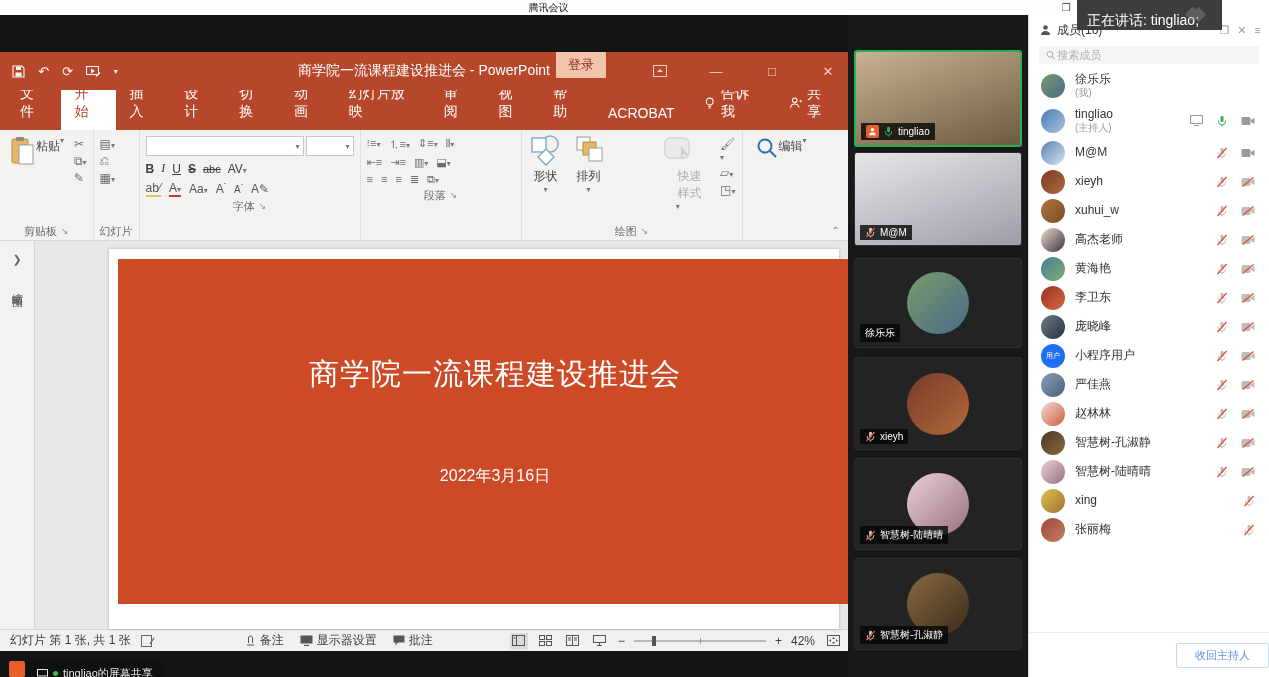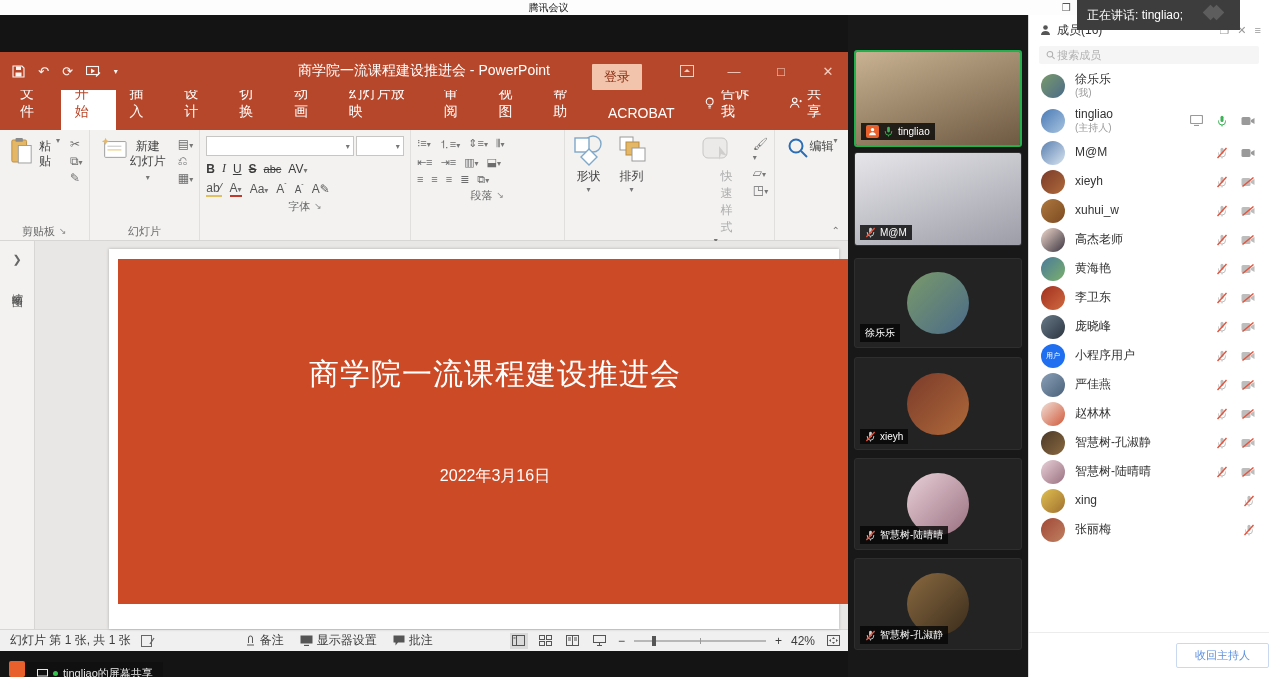--- a/index.html
+++ b/index.html
@@ -5,32 +5,32 @@
   html,body{margin:0;padding:0;background:#000;}
   #root{position:relative;width:1269px;height:677px;overflow:hidden;
         font-family:"Liberation Sans","DejaVu Sans",sans-serif;background:#fff;}
   svg{display:block;}
   
   .topstrip{position:absolute;left:0;top:0;width:1097px;height:15px;background:#fdfdfd;border-bottom:1px solid #e8e8e8;}
   .topstrip .apptitle{position:absolute;left:0;right:0;top:1px;text-align:center;font-size:10px;color:#222;}
   .winctl{position:absolute;top:2px;display:flex;gap:10px;color:#555;font-size:10px;}
   .winctl span{cursor:default;}
   
-  .toast{position:absolute;left:1077px;top:0;width:163px;height:30px;background:#3d3d3d;color:#fff;
-         font-size:12px;display:flex;align-items:center;padding-left:10px;z-index:30;box-sizing:border-box;}
+  .toast{position:absolute;left:1077px;top:0;width:145px;height:30px;background:#3d3d3d;color:#fff;
+         font-size:14px;display:flex;align-items:flex-end;padding-left:10px;z-index:30;box-sizing:border-box;}
   .toast .wm{position:absolute;right:18px;top:7px;opacity:.35;}
   .toast .wm i{display:inline-block;width:11px;height:11px;background:#9a9a9a;transform:rotate(45deg);margin-left:-5px;}
   
   .share{position:absolute;left:0;top:15px;width:848px;height:662px;background:#141414;}
   .ppt{position:absolute;left:0;top:37px;width:848px;height:599px;display:flex;flex-direction:column;background:#f3f2f1;}
   .titlebar{height:38px;background:#B7472A;display:flex;align-items:center;color:#fff;position:relative;}
   .qat{display:flex;align-items:center;gap:13px;margin-left:12px;font-size:13px;}
   .qat .ic{color:#fff;opacity:.95;}
   .ppt-title{position:absolute;left:0;right:0;text-align:center;font-size:14px;color:#fff;pointer-events:none;}
-  .tb-right{margin-left:auto;display:flex;align-items:flex-end;gap:7px;}
+  .tb-right{margin-left:auto;display:flex;align-items:flex-start;gap:16px;}
   .login{background:#F2C4AC;color:#8A2E12;font-size:13px;padding:4px 12px;margin-right:18px;border-radius:1px;cursor:pointer;}
   .wbtn{width:40px;height:38px;display:flex;align-items:center;justify-content:center;color:#f3cfc2;font-size:13px;cursor:pointer;}
   
   .tabrow{height:40px;background:#B7472A;display:flex;align-items:flex-end;padding-left:6px;}
   .tab{color:#fff;font-size:14px;padding:9px 14px;display:flex;align-items:center;gap:5px;cursor:pointer;}
   .tab.active{background:#ffffff;color:#B7472A;}
   .tab svg{width:14px;height:14px;}
   
   .ribbon{height:110px;background:#f3f2f1;border-bottom:1px solid #d8d6d4;display:flex;position:relative;font-size:12px;color:#444;}
   .group{display:flex;flex-direction:column;border-right:1px solid #e1dfdd;position:relative;padding:4px 6px 0 6px;}
@@ -271,29 +271,20 @@
             </div>
           </div>
           <div class="glabel">
               <span>剪贴板</span>
               <span class="launcher">↘</span>
             </div>
         </div>
 
         <div class="group">
           <div class="gbody">
-            <div class="bigbtn">
-              <svg width="30" height="26" viewBox="0 0 30 26">
-                  <rect x="5" y="5" width="23" height="17" rx="1" fill="#fff" stroke="#9a9a9a"></rect>
-                  <line x1="8" y1="10" x2="23" y2="10" stroke="#c0c0c0"></line>
-                  <line x1="8" y1="14" x2="23" y2="14" stroke="#e0c060"></line>
-                  <path d="M6 1l1.2 2.6L10 4.8 7.2 6 6 8.6 4.8 6 2 4.8l2.8-1.2z" fill="#E4B766"></path>
-                </svg>
-              <span class="lbl"><span>新建</span><br><span>幻灯片</span> <span class="caret">▾</span></span>
-            </div>
             <div class="smallcol">
               <span class="si">▤<span class="caret">▾</span></span>
               <span class="si">⎌</span>
               <span class="si">▦<span class="caret">▾</span></span>
             </div>
           </div>
           <div class="glabel">
               <span>幻灯片</span>
             </div>
         </div>

